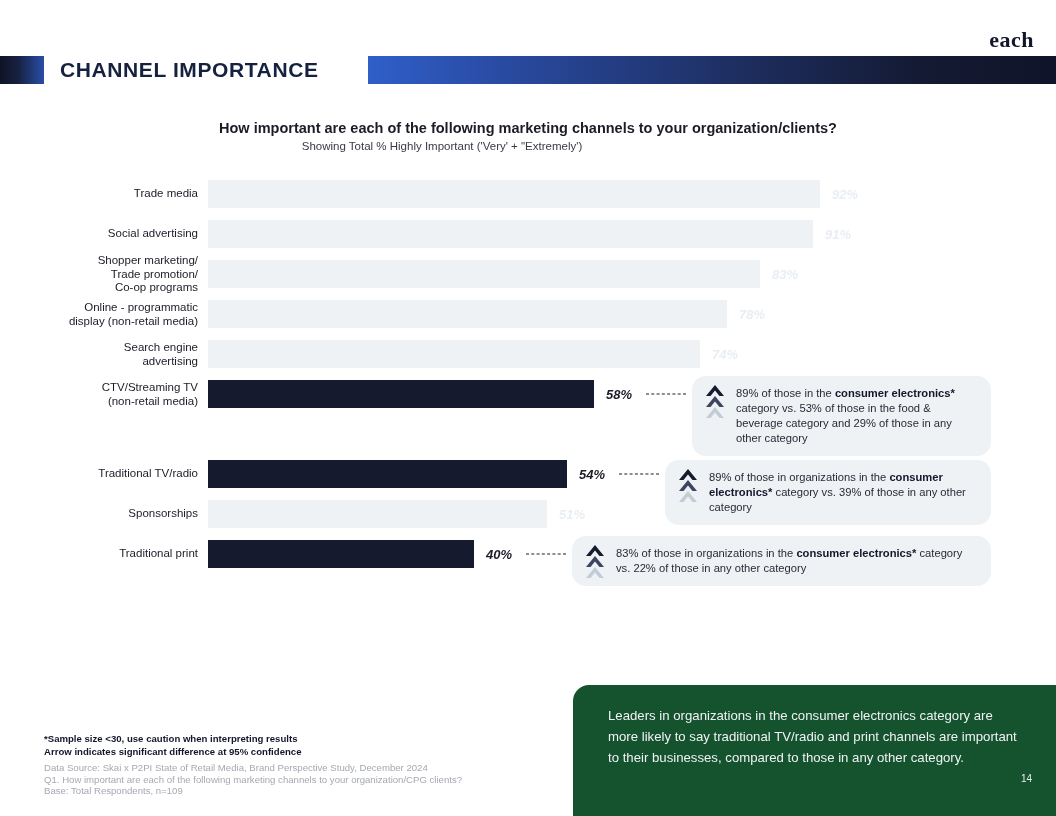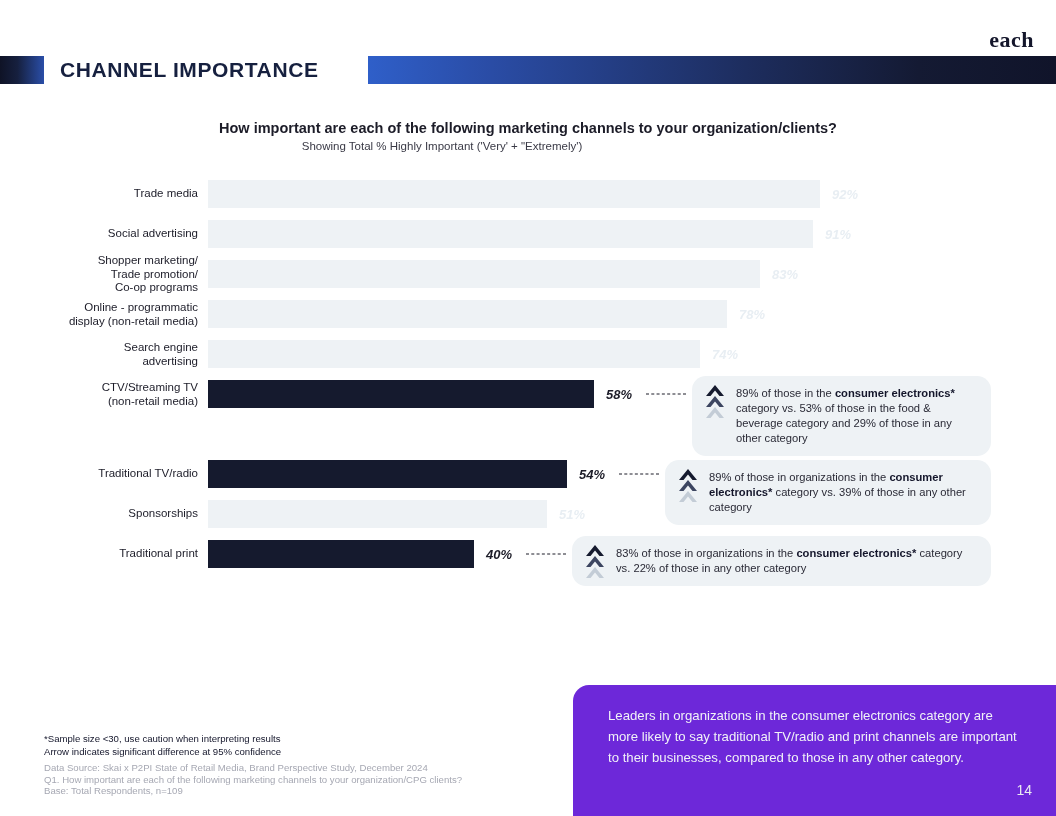--- a/index.html
+++ b/index.html
@@ -82,40 +82,40 @@
     font-size: 11.2px; line-height: 15px; color: #2a2a36;
   }
   .callout b { font-weight: 700; color:#14162b; }
   .arrow-icon {
     position: absolute; left: 12px; top: 9px; width: 22px; height: 34px;
   }
 
   
   .foot-strong {
     position: absolute; left: 44px; top: 733px;
-    font-size: 9.6px; line-height: 12.5px; color: #14162b; font-weight: 400;
+    font-size: 9.6px; line-height: 12.5px; color: #14162b; font-weight: 700;
   }
   .foot-light {
     position: absolute; left: 44px; top: 762px;
     font-size: 9.6px; line-height: 11.6px; color: #a6a8b3;
   }
 
   
   .insight {
     position: absolute; left: 573px; top: 685px; width: 483px; height: 131px;
-    background: #6d28d9;
+    background: #14532d;
     border-radius: 16px 0 0 0;
   }
   .insight-text {
     position: absolute; left: 35px; top: 20px; width: 415px;
     font-size: 13.2px; line-height: 21px; color: #f1f2f7;
   }
   .page-num {
-    position: absolute; right: 24px; bottom: 18px;
-    font-size: 14px; color: #e8eaf2;
+    position: absolute; right: 24px; bottom: 32px;
+    font-size: 10px; color: #e8eaf2;
   }
 </style>
 </head>
 <body>
 
 <div class="slide">
 
   <div class="logo">each</div>
   <div class="header-band">
     <div class="band-left"></div>

